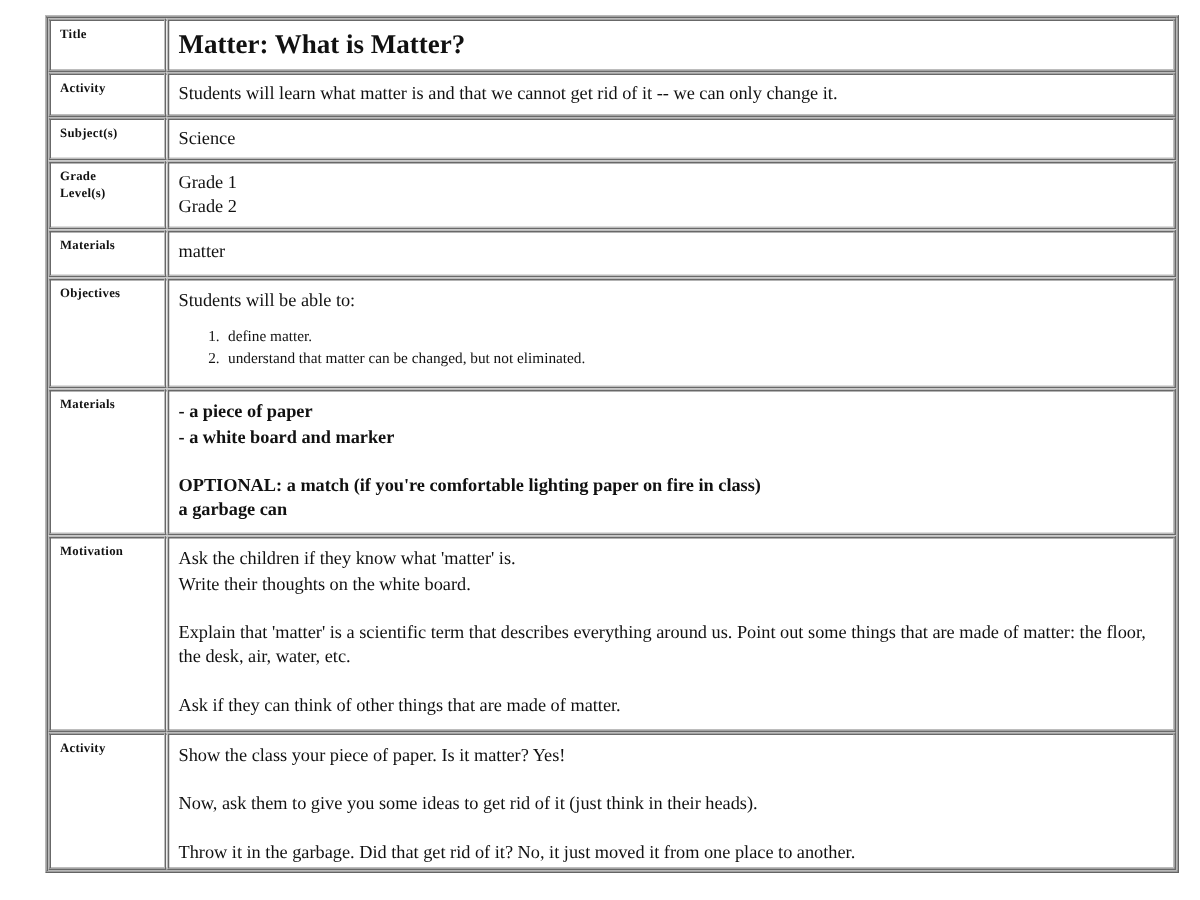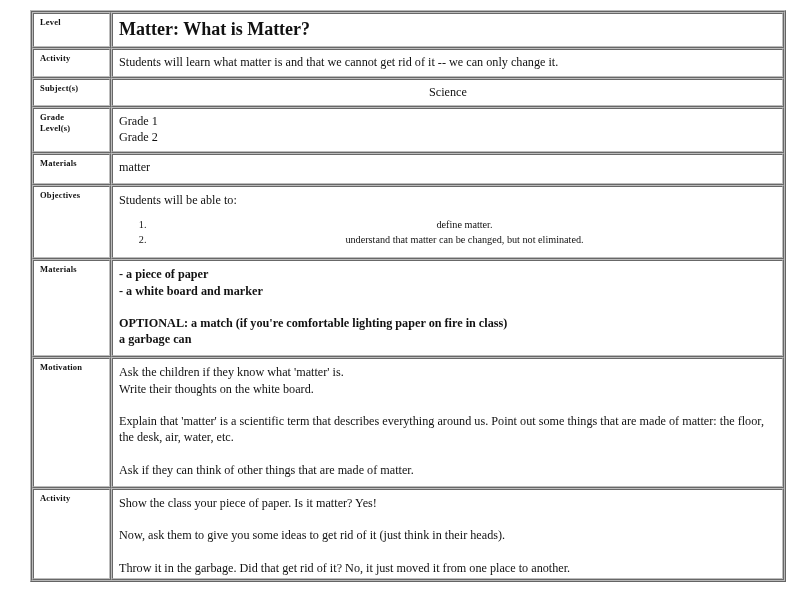--- a/index.html
+++ b/index.html
@@ -81,45 +81,44 @@
 
   ol.objectives-list {
     margin: 0.95em 0 0 0;
     padding-left: 30px;
     font-size: 10.2px;
     line-height: 1.42;
   }
   ol.objectives-list li {
     margin: 0;
     padding-left: 3px;
-    text-align: center;
   }
 
   .row-objectives .content-cell { padding-top: 5px; padding-bottom: 10px; }
   .row-materials2 .content-cell { padding-top: 5px; padding-bottom: 8px; font-weight: bold; }
   .row-motivation .content-cell { padding-top: 5px; padding-bottom: 8px; }
   .row-activity .content-cell { padding-top: 5px; padding-bottom: 2px; }
 
   .row-grade .content-cell { padding-top: 4px; padding-bottom: 6px; }
   .row-suggested .content-cell { padding-top: 4px; padding-bottom: 8px; }
   .row-materials1 .content-cell { padding-top: 4px; padding-bottom: 8px; }
-  .row-subject .content-cell { padding-top: 4px; padding-bottom: 5px; text-align: center; }
+  .row-subject .content-cell { padding-top: 4px; padding-bottom: 5px; }
   .row-overview .content-cell { padding-top: 4px; padding-bottom: 5px; font-family: Liberation Serif, serif; }
   .row-title .content-cell { padding-top: 4px; padding-bottom: 5px; }
 </style>
 </head>
 <body>
 
 <div id="page">
 
   <table class="lesson-table">
     <tbody>
 
       <tr class="row-title">
-        <td class="label-cell">Level</td>
+        <td class="label-cell">Title</td>
         <td class="content-cell">
           <div class="para title-text">Matter: What is Matter?</div>
         </td>
       </tr>
 
       <tr class="row-overview">
         <td class="label-cell">Activity</td>
         <td class="content-cell">
           <div class="para">Students will learn what matter is and that we cannot get rid of it -- we can only change it.</div>
         </td>

